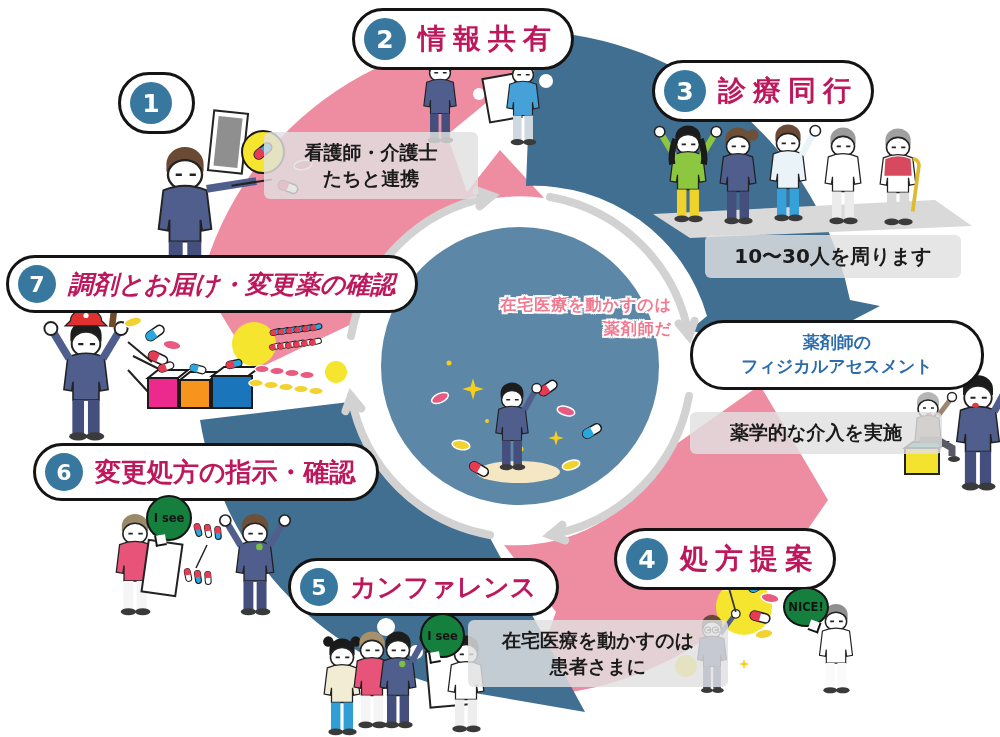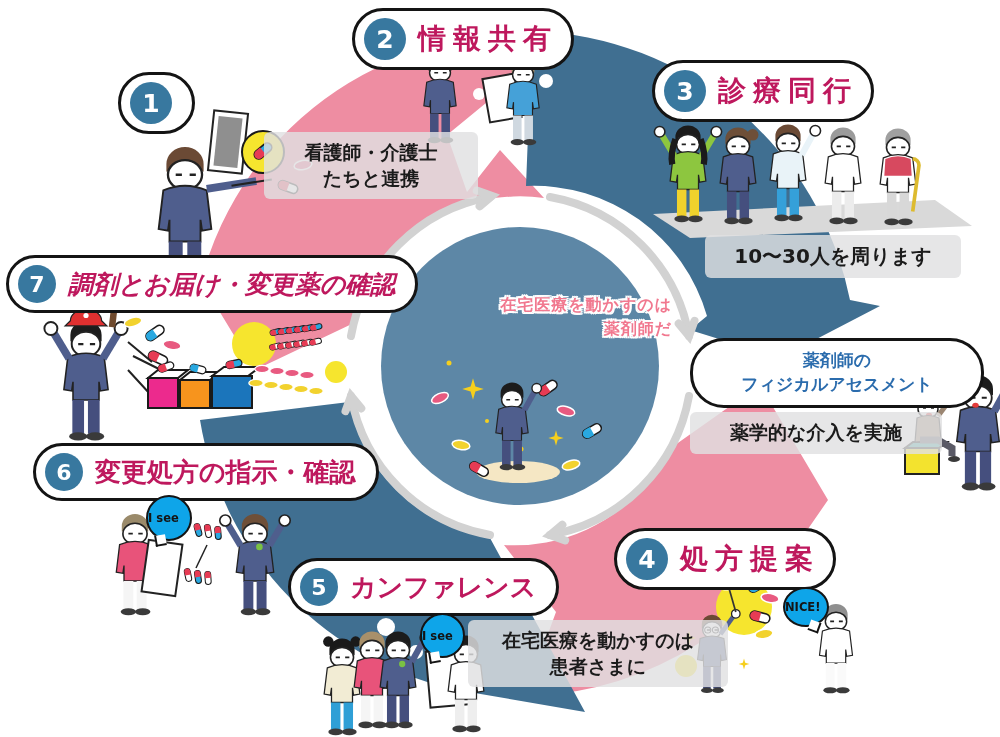--- a/index.html
+++ b/index.html
@@ -21,22 +21,22 @@
   
   .note{position:absolute;background:rgba(225,224,226,0.82);border-radius:6px;text-align:center;
         font-weight:bold;color:#1b1b1b;font-size:19px;line-height:1.35;padding:8px 12px;z-index:3;}
 
   
   .assess{position:absolute;background:#fff;border:3px solid #141414;border-radius:34px;
           text-align:center;font-weight:bold;color:#2b6cad;font-size:17px;line-height:1.4;
           padding:8px 18px;z-index:3;}
 
   
-  .bubble{position:absolute;background:#0ea5e9;border:2.5px solid #141414;border-radius:50%;
-          display:flex;align-items:center;font-weight:bold;
+  .bubble{position:absolute;background:#15803d;border:2.5px solid #141414;border-radius:50%;
+          display:flex;align-items:center;justify-content:center;font-weight:bold;
           font-size:11.5px;color:#141414;z-index:3;}
   .bubble::after{content:"";position:absolute;width:9px;height:9px;background:#fff;
           border-right:2.5px solid #141414;border-bottom:2.5px solid #141414;
           transform:rotate(45deg);bottom:-7px;}
   .bubble.tl::after{left:7px;transform:rotate(80deg);}
   .bubble.tr::after{right:7px;transform:rotate(20deg);}
 
   
   .center-title{position:absolute;left:368px;top:293px;width:304px;text-align:right;z-index:3;
         font-weight:bold;font-size:16px;line-height:1.5;color:#f1788f;letter-spacing:1px;
@@ -357,21 +357,21 @@
   <span class="pill-text">調剤とお届け・変更薬の確認</span>
 </div>
 
 <div class="note" style="left:264px;top:132px;width:190px">
   <div>看護師・介護士</div>
   <div>たちと連携</div>
 </div>
 <div class="note" style="left:705px;top:235px;width:232px;font-size:20px">
   <div>10〜30人を周ります</div>
 </div>
-<div class="assess" style="left:690px;top:338px;width:252px">
+<div class="assess" style="left:690px;top:320px;width:252px">
   <div>薬剤師の</div>
   <div>フィジカルアセスメント</div>
 </div>
 <div class="note" style="left:690px;top:412px;width:228px">
   <div>薬学的な介入を実施</div>
 </div>
 <div class="note" style="left:468px;top:620px;width:236px">
   <div>在宅医療を動かすのは</div>
   <div>患者さまに</div>
 </div>

